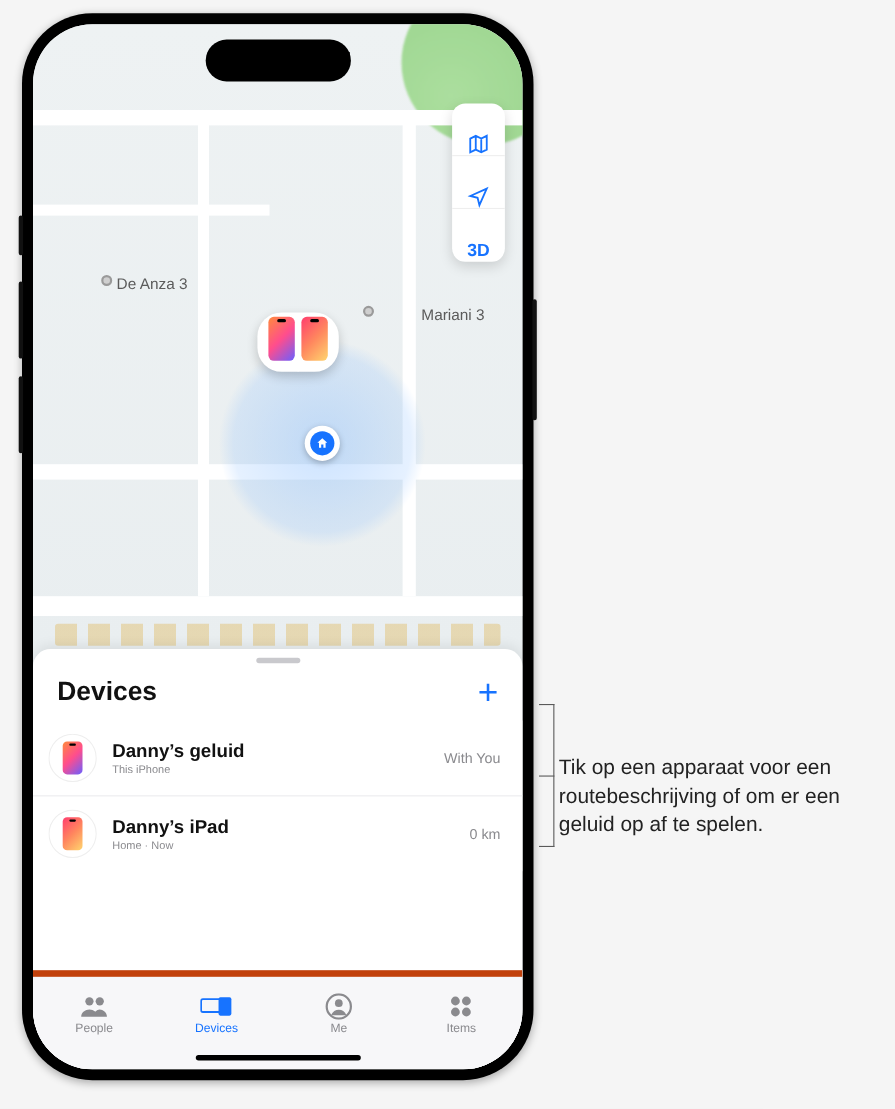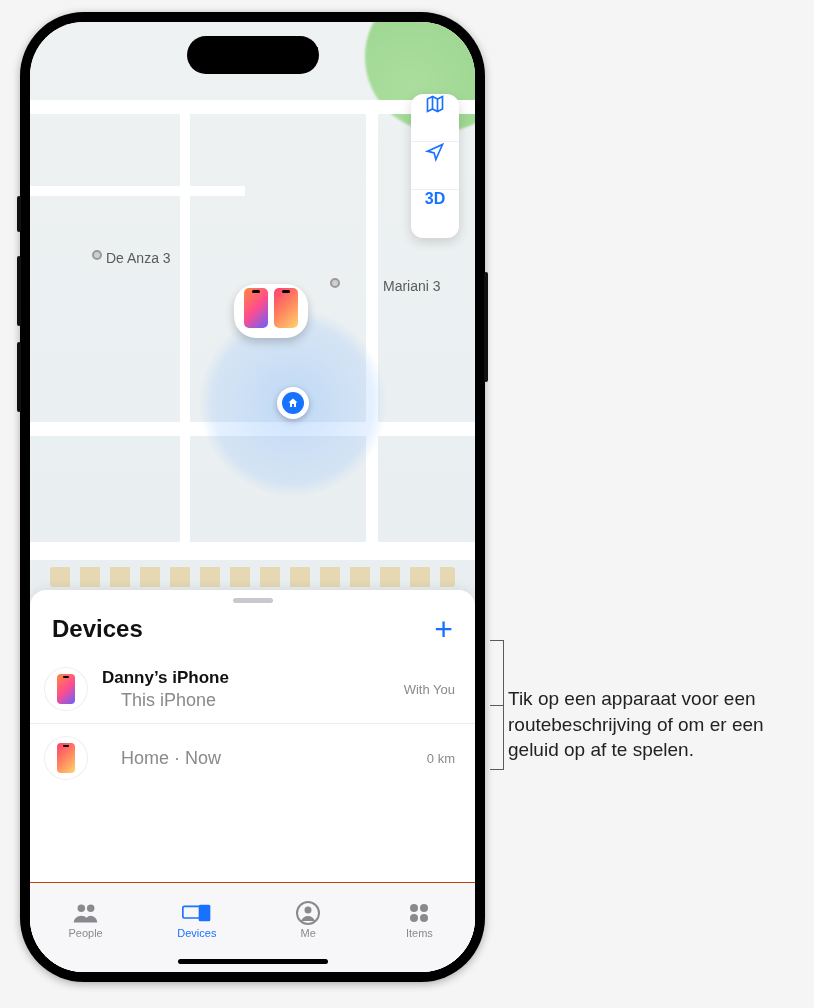--- a/index.html
+++ b/index.html
@@ -123,21 +123,21 @@
     top: 72px; right: 16px;
     width: 48px;
     background: #fff;
     border-radius: 12px;
     box-shadow: 0 4px 12px rgba(0,0,0,0.15);
     display: flex; flex-direction: column;
     overflow: hidden;
     z-index: 30;
   }
   .map-ctl {
-    height: 48px; display:flex; align-items:flex-start; justify-content:center;
+    height: 48px; display:flex; align-items:flex-end; justify-content:center;
     color:#1773ff; font-weight:600; font-size:16px;
     border-bottom:1px solid #eee;
   }
   .map-ctl:last-child { border-bottom:none; }
   .map-ctl svg { width:20px; height:20px; }
 
   
   .loc-area {
     position:absolute; top:286px; left:168px; width:190px; height:190px;
   }
@@ -199,28 +199,28 @@
   .dev-row:last-child { border-bottom:none; }
   .dev-thumb {
     width:44px; height:44px; border-radius:50%; background:#fff;
     display:flex; align-items:center; justify-content:center;
     box-shadow:0 0 0 1px #eee inset;
   }
   .dev-thumb .mini-dev { width:18px; height:30px; border-radius:4px; }
   .dev-thumb .mini-dev::before { width:6px; height:2px; }
   .dev-info { flex:1; display:flex; flex-direction:column; gap:2px; }
   .dev-name { font-size:17px; font-weight:600; color:#111; }
-  .dev-sub { font-size:18px; color:#8a8a8e;margin-left:19px; }
+  .dev-sub { font-size:10px; color:#8a8a8e; }
   .dev-right { font-size:13px; color:#8a8a8e; }
 
   
   .tabbar {
     margin-top:auto;
     height:90px;
-    border-top:1px solid #c2410c;
+    border-top:6px solid #c2410c;
     background:#f7f7f9;
     display:flex;
     padding-bottom:22px;
   }
   .tab {
     flex:1; display:flex; flex-direction:column; align-items:center; justify-content:center;
     gap:2px; color:#8a8a8e; font-size:11px; padding-top:6px;
   }
   .tab.active { color:#1773ff; }
   .tab svg { width:30px; height:24px; }
@@ -331,30 +331,31 @@
       <div class="sheet-header">
         <div class="sheet-title">Devices</div>
         <div class="plus">+</div>
       </div>
       <div class="dev-list">
         <div class="dev-row">
           <div class="dev-thumb">
               <div class="mini-dev"></div>
             </div>
           <div class="dev-info">
-            <div class="dev-name">Danny’s iPhone</div>
+            <div class="dev-name">Danny’s geluid</div>
             <div class="dev-sub">This iPhone</div>
           </div>
           <div class="dev-right">With You</div>
         </div>
         <div class="dev-row">
           <div class="dev-thumb">
               <div class="mini-dev alt"></div>
             </div>
           <div class="dev-info">
+            <div class="dev-name">Danny’s iPad</div>
             <div class="dev-sub">Home · Now</div>
           </div>
           <div class="dev-right">0 km</div>
         </div>
       </div>
 
       <div class="tabbar">
         <div class="tab">
           <svg viewBox="0 0 32 24" fill="currentColor">
               <circle cx="11" cy="7" r="4"></circle>

